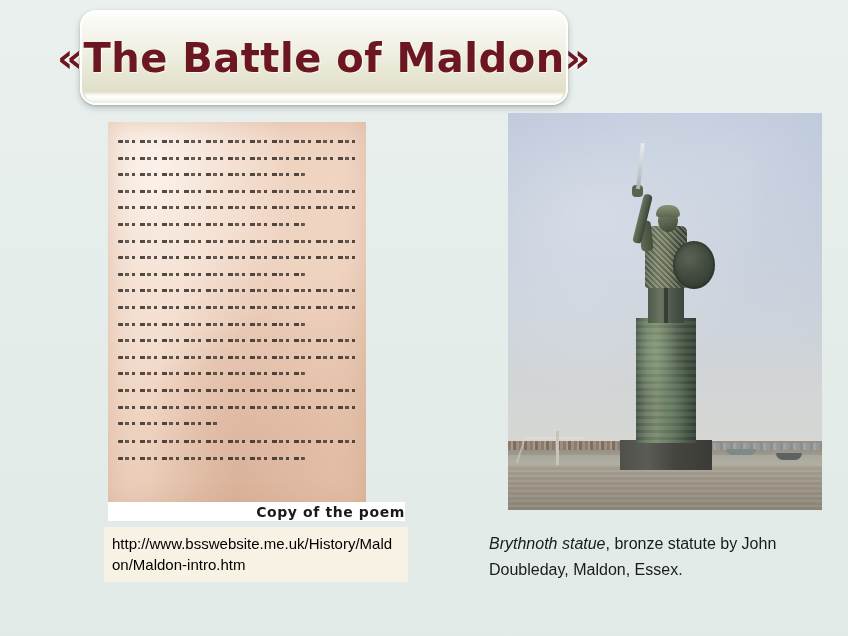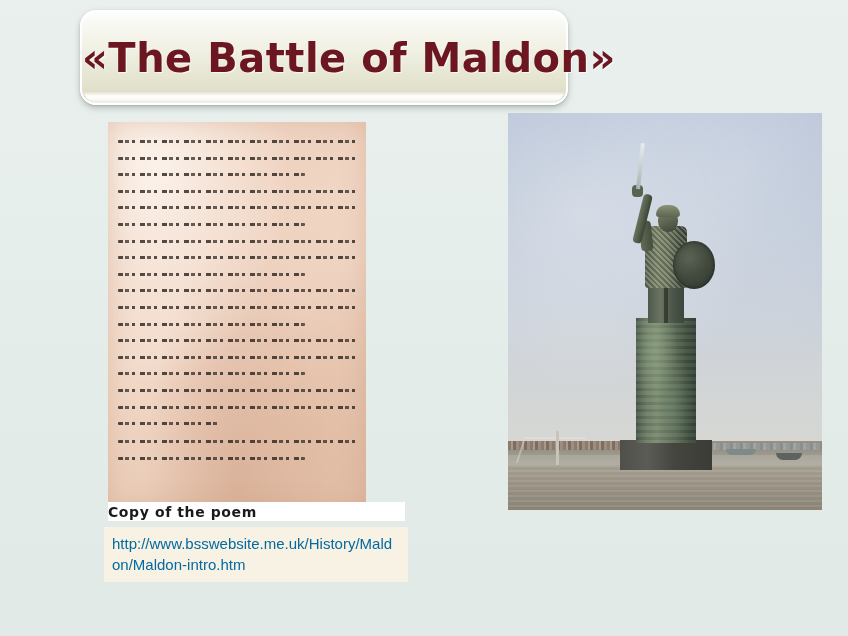--- a/index.html
+++ b/index.html
@@ -36,21 +36,21 @@
         #eeeee0 48%,
         #e3e2cd 80%,
         #dedbc4 94%,
         #f3f3ec 100%);
     border: 2px solid #ffffff;
     box-shadow: 0 3px 6px rgba(110,120,120,0.40),
                 0 1px 2px rgba(120,130,130,0.30),
                 inset 0 1px 0 rgba(255,255,255,0.9);
     display: flex;
     align-items: center;
-    justify-content: flex-start;
+    justify-content: center;
     box-sizing: border-box;
   }
   .title-box::after {
     content: "";
     position: absolute;
     left: 2px;
     right: 2px;
     bottom: 2px;
     height: 9px;
     border-radius: 0 0 13px 13px;
@@ -115,21 +115,21 @@
   
   .poem-caption {
     position: absolute;
     left: 108px;
     top: 502px;
     width: 297px;
     height: 19px;
     background: #ffffff;
     display: flex;
     align-items: center;
-    justify-content: flex-start;
+    justify-content: flex-end;
   }
   .poem-caption-text {
     font-family: "DejaVu Sans", sans-serif;
     font-size: 14px;
     font-weight: bold;
     color: #1a1a1a;
     letter-spacing: 0.6px;
   }
 
   
@@ -139,21 +139,21 @@
     top: 527px;
     width: 304px;
     height: 55px;
     background: #f7f2e3;
     padding: 6px 8px 0 8px;
     box-sizing: border-box;
   }
   .url-text {
     font-family: "Liberation Sans", sans-serif;
     font-size: 15px;
-    color: #0369a1;
+    color: #000000;
     line-height: 21px;
     word-break: break-all;
   }
 
   
   .statue-fig {
     position: absolute;
     left: 508px;
     top: 113px;
     width: 314px;
@@ -486,15 +486,18 @@
     <div class="torso"></div>
     <div class="shield"></div>
     <div class="arm2"></div>
     <div class="arm"></div>
     <div class="hand"></div>
     <div class="sword"></div>
     <div class="head"></div>
     <div class="helmet"></div>
   </div>
 
+  <div class="statue-caption">
+    <em>Brythnoth statue</em><span>, bronze statute by John Doubleday, Maldon, Essex.</span>
+  </div>
 
 
 </div>
 
 </body></html>

